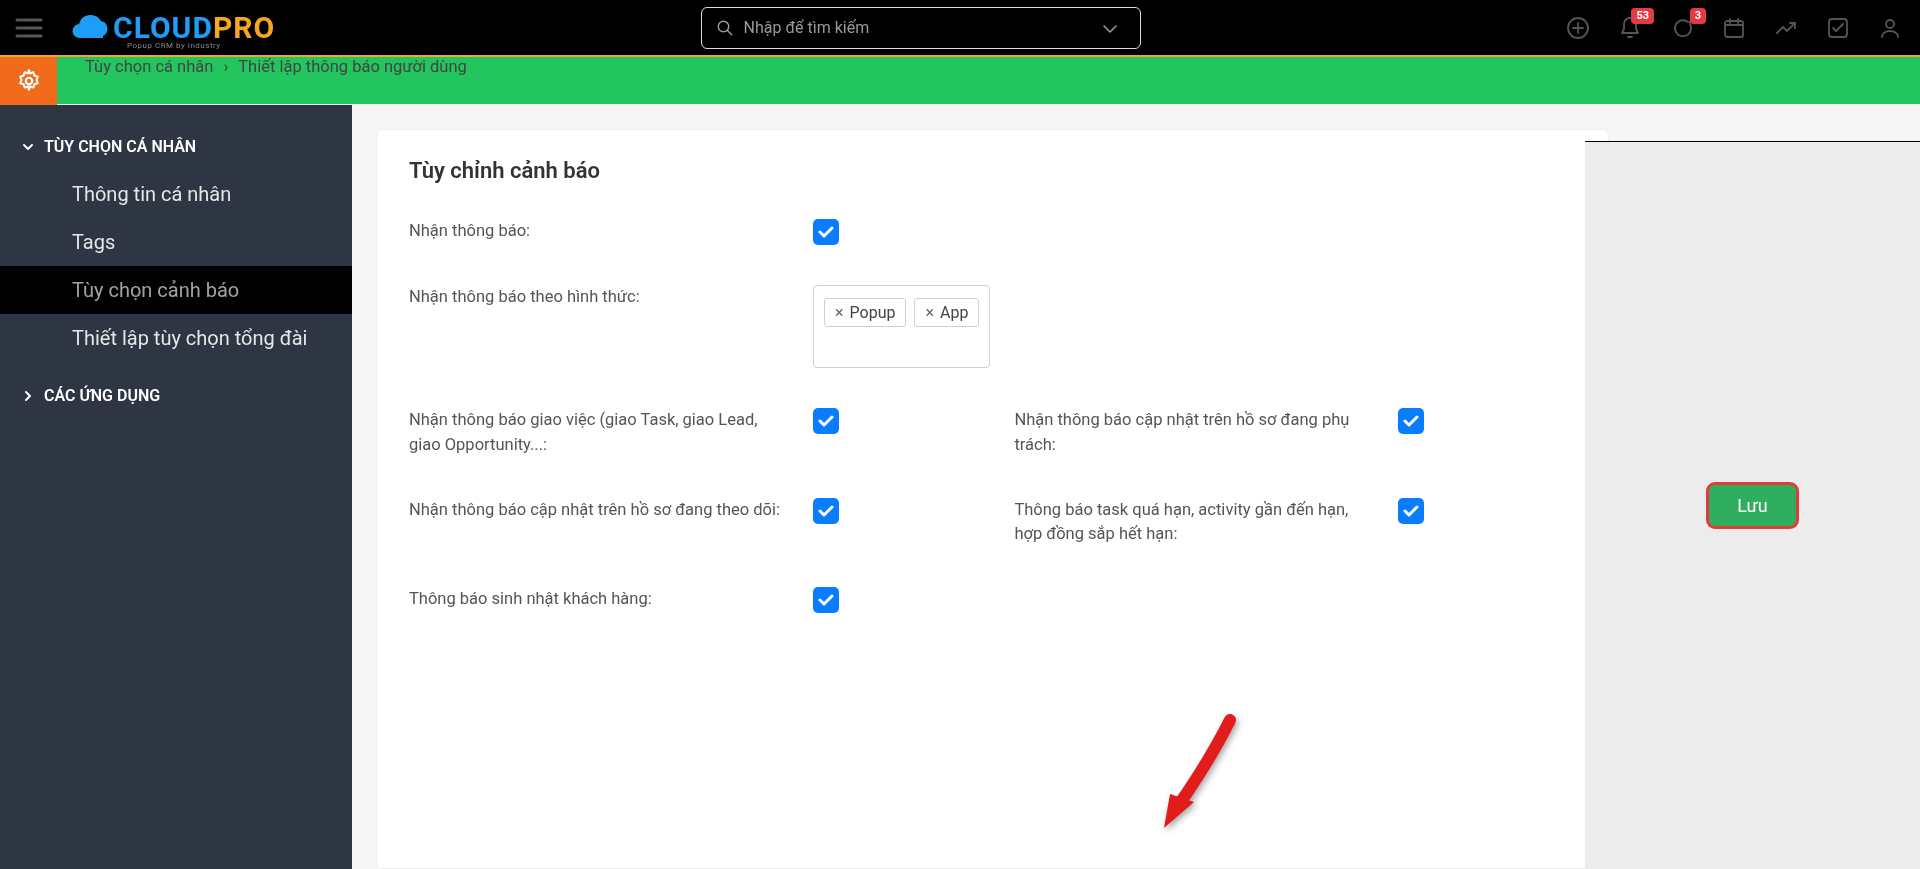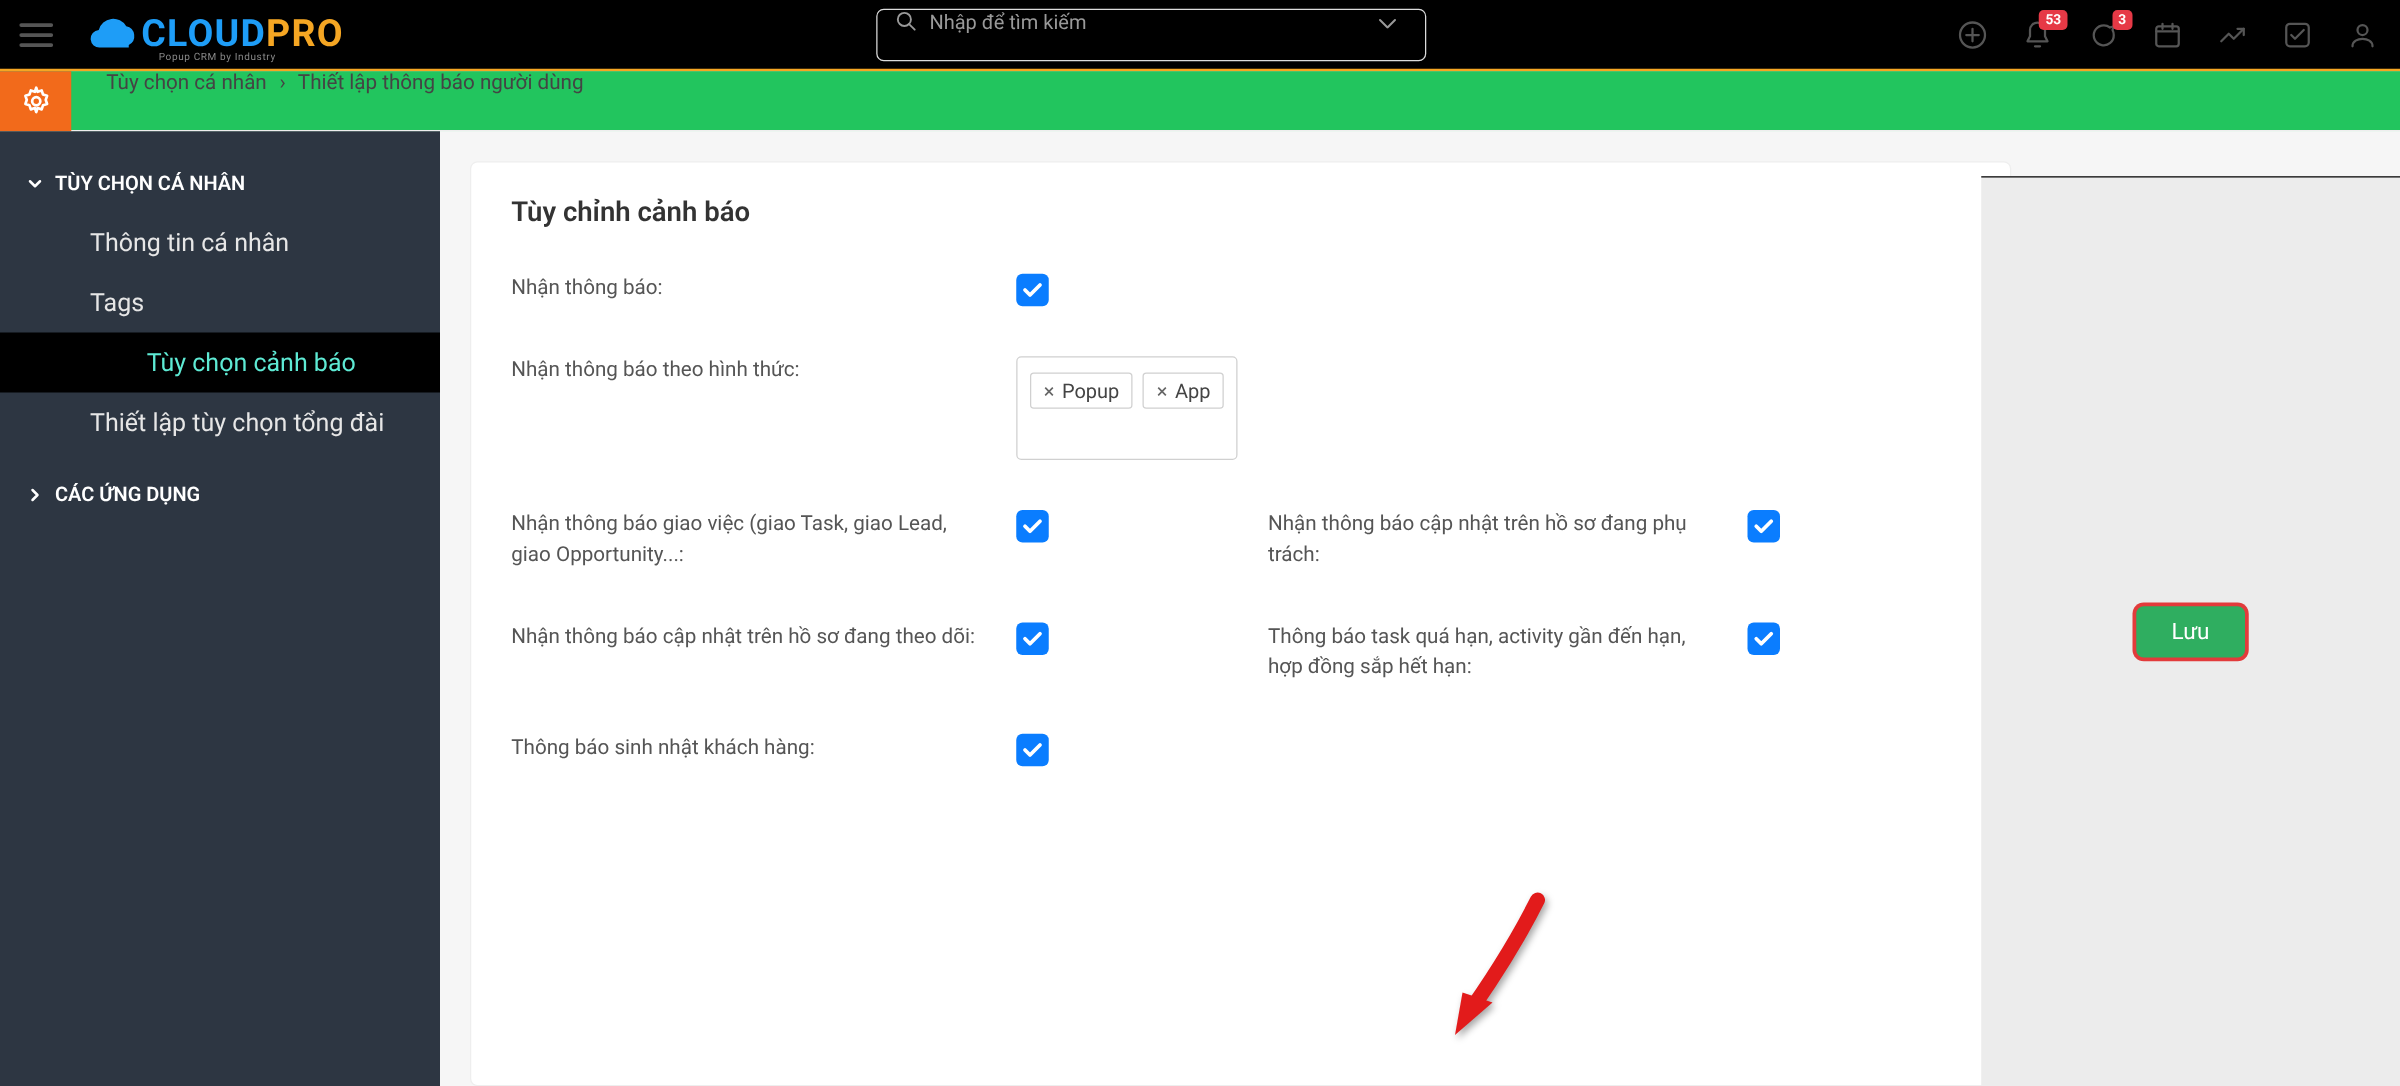--- a/index.html
+++ b/index.html
@@ -9,21 +9,21 @@
 .header { height:57px; display:flex; align-items:center; border-bottom:2px solid #f5a623; background:#000000; padding:0 18px 0 0; gap:6px;}
 .hamburger { width:57px; height:57px; display:flex; align-items:center; justify-content:center; cursor:pointer; }
 .hamburger svg { width:28px; height:22px; }
 .logo { height:40px; display:flex; align-items:center; margin-left:4px; margin-right:auto; position:relative;}
 .logo-cloud { fill:#1e9df7; }
 .logo-text { font-size:30px; font-weight:700; letter-spacing:1px; }
 .logo-text .blue { color:#1e9df7; }
 .logo-text .orange { color:#f5a623; }
 .logo-sub { font-size:8px; color:#888; position:absolute; bottom:-2px; left:60px; letter-spacing:0.5px;}
 .search-wrap { width:440px; margin:0 auto; position:relative; display:flex; align-items:center; }
-.search-box { width:100%; height:42px; border:1px solid #dcdcdc; border-radius:6px; display:flex; padding:0 14px; color:#999; font-size:16px; }
+.search-box { width:100%; height:42px; border:1px solid #dcdcdc; border-radius:6px; display:flex; align-items:center; padding:0 14px; color:#999; font-size:16px; }
 .search-box svg { width:18px; height:18px; margin-right:10px; stroke:#999; }
 .search-chevron { position:absolute; right:14px; }
 .search-chevron svg { width:14px; height:8px; stroke:#999; }
 .header-icons { display:flex; align-items:center; gap:28px; margin-left:auto; }
 .hicon { position:relative; cursor:pointer; color:#555; display:flex; align-items:center; justify-content:flex-end; }
 .hicon svg { width:24px; height:24px; stroke:#555; stroke-width:1.8; fill:none; }
 .badge { position:absolute; top:-8px; right:-12px; background:#e63946; color:#fff; font-size:11px; font-weight:700; padding:1px 5px; border-radius:4px; line-height:14px;}
 
 
 .crumb-bar { height:48px; display:flex; align-items:flex-start; background:#22c55e; border-bottom:1px solid #eee; }
@@ -31,21 +31,21 @@
 .gear-box svg { width:26px; height:26px; stroke:#fff; fill:none; }
 .crumbs { padding-left:28px; font-size:16.5px; color:#444; }
 .crumbs .sep { margin:0 6px; }
 
 
 .body-row { display:flex; height:calc(869px - 57px - 48px); }
 .sidebar { width:352px; background:#2d3642; color:#e6e6e6; padding-top:24px; flex-shrink:0;}
 .nav-group-hdr { display:flex; align-items:center; gap:10px; padding:8px 22px 14px; font-size:16px; font-weight:600; color:#fff; cursor:pointer;}
 .nav-group-hdr svg { width:12px; height:12px; stroke:#fff; }
 .nav-item { padding:12px 22px 12px 72px; font-size:20px; color:#e6e6e6; cursor:pointer;}
-.nav-item.active { background:#000; color:#5eead4;text-align:center; }
+.nav-item.active { background:#000; color:#a3a3a3; }
 
 .content { flex:1; background:#f6f6f6; padding:24px 24px 0; display:flex; flex-direction:row; overflow:hidden;}
 .card { background:#fff; border:1px solid #eee; border-radius:6px; padding:28px 32px 34px; flex:0 0 auto; }
 .card h2 { font-size:22px; color:#333; font-weight:600; margin-bottom:36px; }
 .form-grid { display:grid; grid-template-columns: 380px 1fr 360px 1fr; column-gap:24px; row-gap:40px; align-items:start;}
 .flabel { font-size:16.5px; color:#555; line-height:1.5; grid-column:1; }
 .fctrl { grid-column:2; }
 .flabel.right { grid-column:3; }
 .fctrl.right { grid-column:4; }
 

